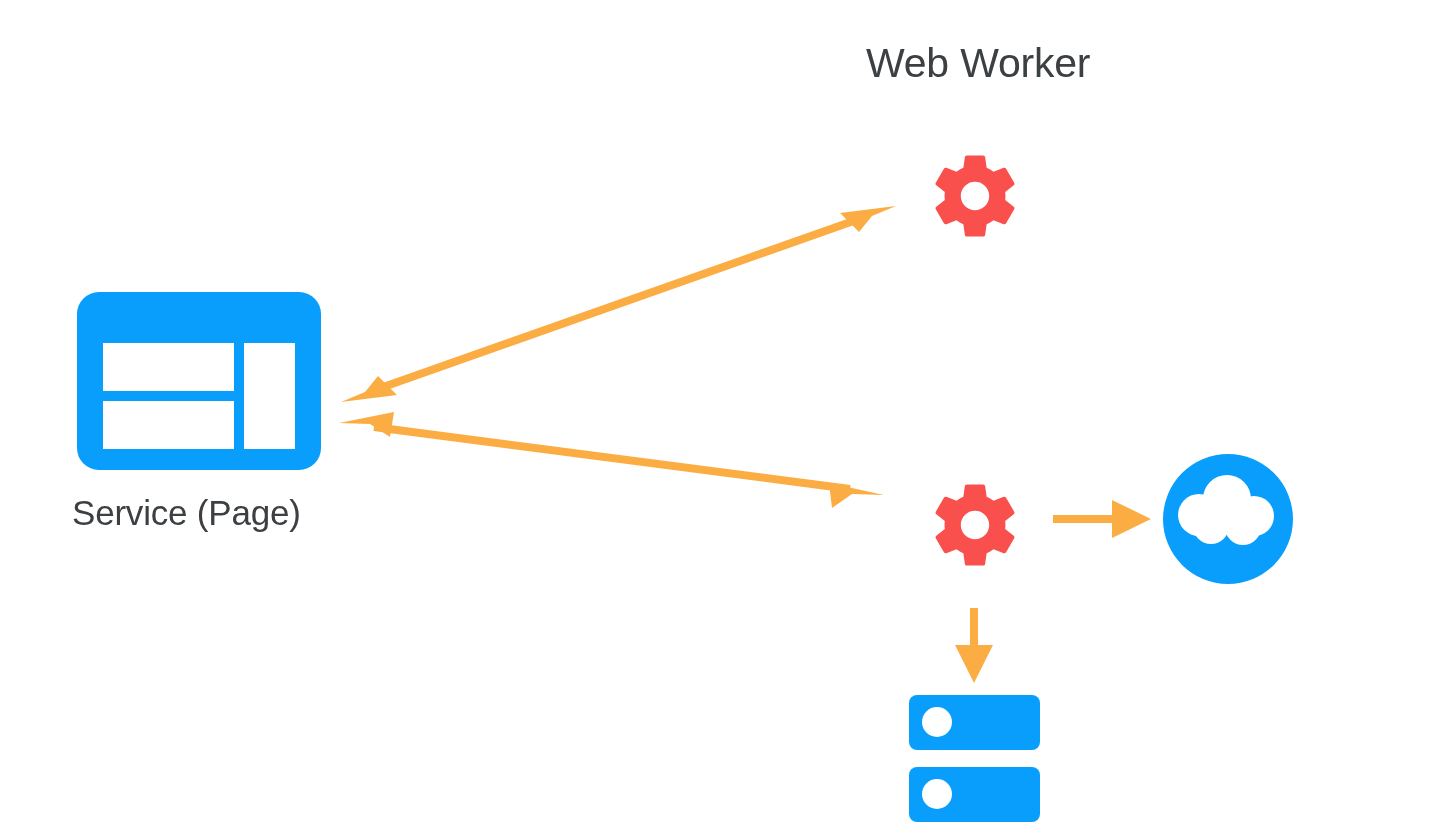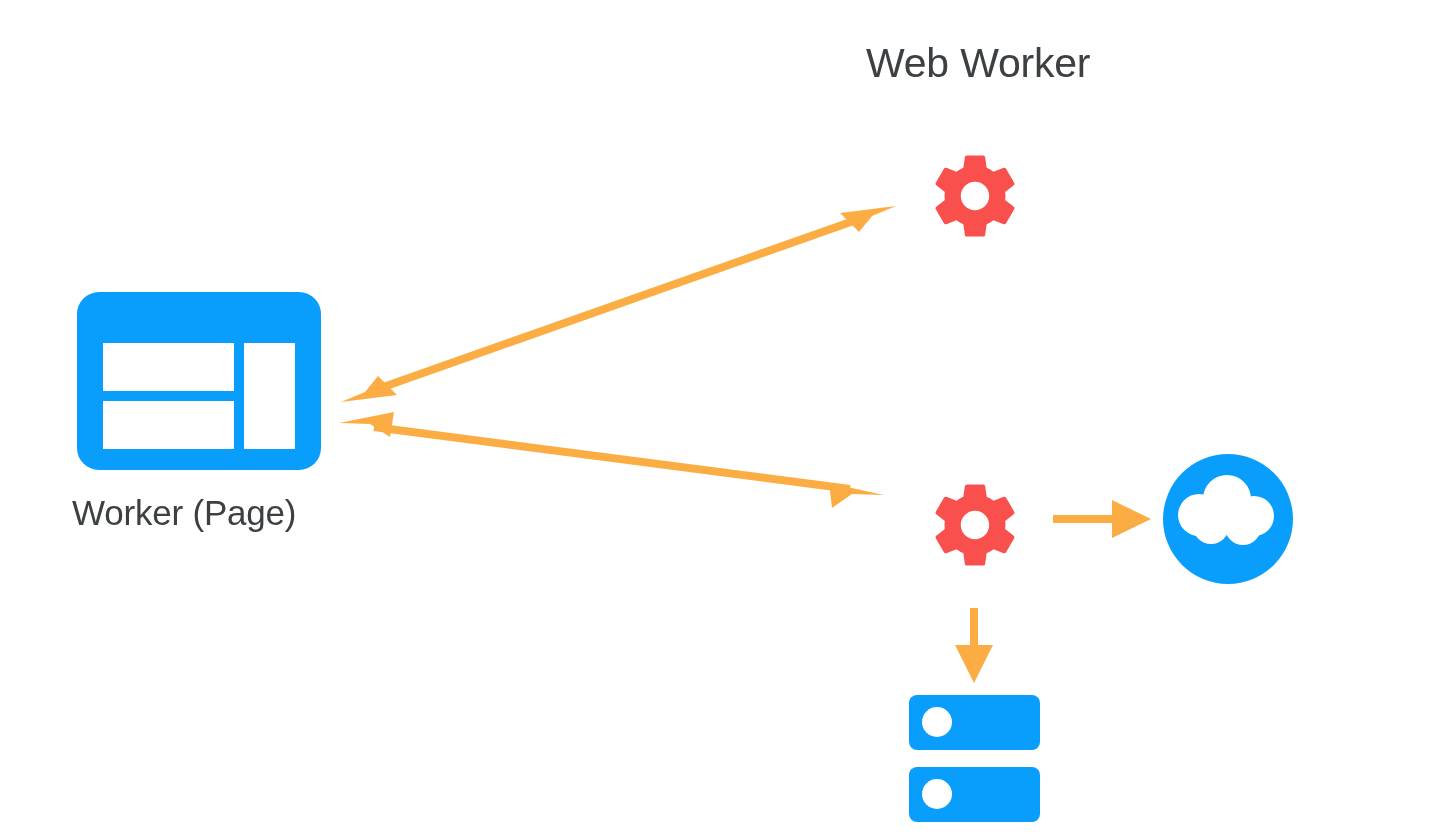--- a/index.html
+++ b/index.html
@@ -143,15 +143,15 @@
       <rect x="909" y="695" width="131" height="55" rx="8" ry="8" fill="#0A9EFC"></rect>
       <circle cx="937" cy="722" r="15" fill="#FFFFFF"></circle>
       <rect x="909" y="767" width="131" height="55" rx="8" ry="8" fill="#0A9EFC"></rect>
       <circle cx="937" cy="794" r="15" fill="#FFFFFF"></circle>
     </g>
   </svg>
 
   <div class="node-label" id="label-web-worker">Web Worker</div>
 
 
-  <div class="node-label" id="label-window">Worker (Page)</div>
+  <div class="node-label" id="label-window">Service (Page)</div>
 
 </div>
 
 </body></html>

